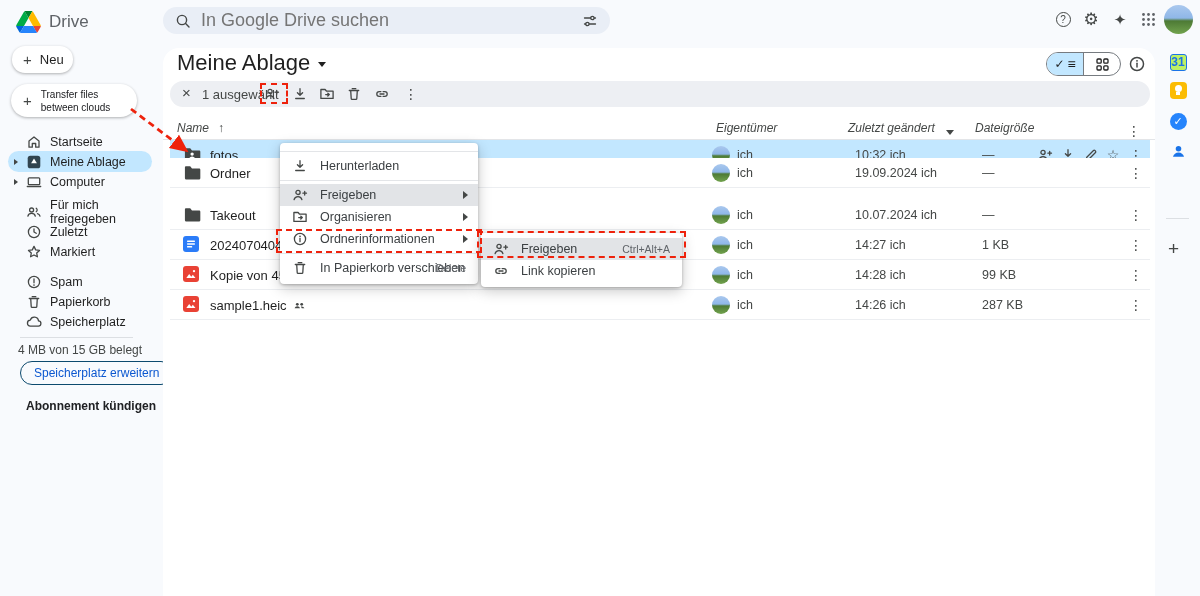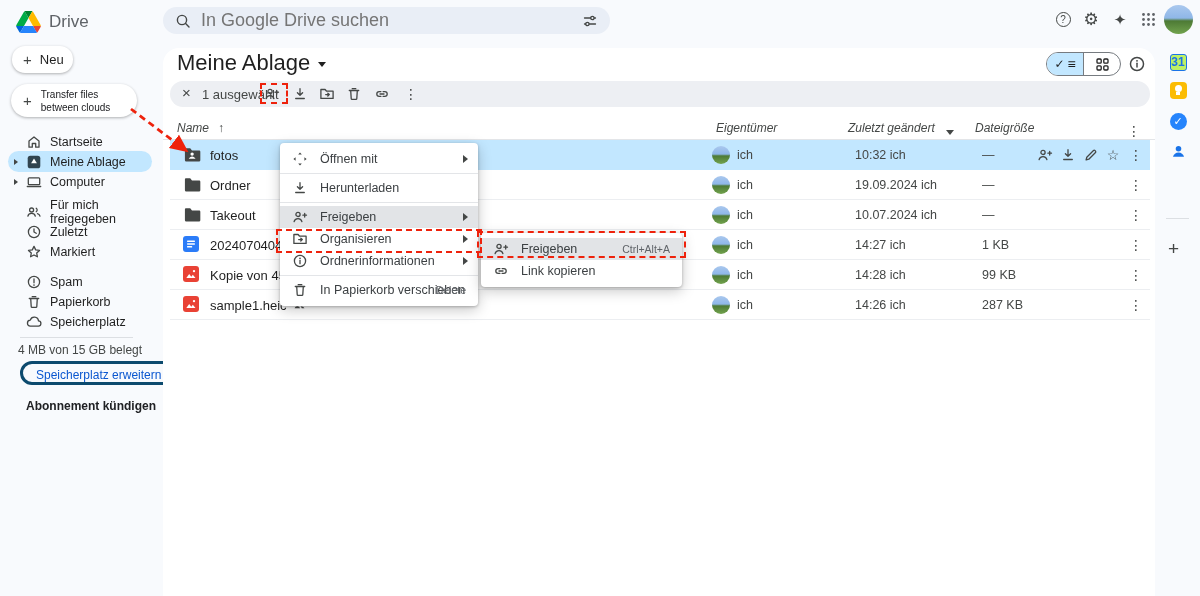--- a/index.html
+++ b/index.html
@@ -22,21 +22,21 @@
   .btn-transfer { position:absolute; left:11px; top:84px; width:126px; height:33px; background:#fff; border-radius:17px; box-shadow:0 1px 3px rgba(0,0,0,.3); display:flex; align-items:center; padding-left:12px; gap:9px; cursor:pointer; }
   .btn-transfer .tlines { font-size:10px; font-weight:500; line-height:1.3; color:#202124; }
   .plusg { font-size:15px; color:#444746; font-weight:400; }
   .nav-item { position:absolute; left:8px; width:144px; height:21px; border-radius:11px; display:flex; align-items:center; cursor:pointer; }
   .nav-item.selected { background:#c2e7ff; }
   .nav-item .caret-r { position:absolute; left:6px; width:0; height:0; border-left:4px solid #444746; border-top:3.5px solid transparent; border-bottom:3.5px solid transparent; }
   .nav-item .nic { position:absolute; left:17px; width:17px; height:17px; display:flex; align-items:center; justify-content:center; }
   .nav-item .nlabel { position:absolute; left:42px; font-size:12.5px; color:#1f1f1f; }
   .side-div { position:absolute; left:20px; top:337px; width:113px; height:1px; background:#dcdfe3; }
   .storage-text { position:absolute; left:18px; top:343px; font-size:12px; color:#444746; }
-  .btn-expand { position:absolute; left:20px; top:361px; height:24px; padding:0 13px; border:3px solid #0c4a6e; border-radius:12px; background:#f8fafd; color:#0b57d0; font-size:12px; font-weight:500; line-height:22px; cursor:pointer; }
+  .btn-expand { position:absolute; left:20px; top:361px; height:24px; padding:0 13px; border:1px solid #0c4a6e; border-radius:12px; background:#f8fafd; color:#0b57d0; font-size:12px; font-weight:500; line-height:22px; cursor:pointer; }
   .cancel-sub { position:absolute; left:26px; top:399px; font-size:12px; font-weight:600; color:#202124; cursor:pointer; }
 
   
   .card { position:absolute; left:163px; top:48px; width:992px; height:548px; background:#fff; border-radius:16px 16px 0 0; }
   .page-title { position:absolute; left:177px; top:50px; font-size:22px; color:#1f1f1f; display:flex; align-items:center; gap:8px; cursor:pointer; }
   .caret-d { width:0; height:0; border-top:5px solid #1f1f1f; border-left:4.5px solid transparent; border-right:4.5px solid transparent; margin-top:3px; }
   .view-toggle { position:absolute; left:1046px; top:52px; width:75px; height:24px; border:1px solid #767b80; border-radius:13px; display:flex; overflow:hidden; background:#fff; }
   .vt-half { flex:1; display:flex; align-items:center; justify-content:center; gap:3px; font-size:12px; color:#1f1f1f; cursor:pointer; }
   .vt-half.sel { background:#c2e7ff; }
   .vt-half + .vt-half { border-left:1px solid #767b80; }
@@ -357,21 +357,21 @@
             <path d="M3.1 12.9l.7-2.7 6.7-6.7a1 1 0 011.4 0l.6.6a1 1 0 010 1.4l-6.7 6.7-2.7.7z" stroke="#444746" stroke-width="1.3" fill="none" stroke-linecap="round" stroke-linejoin="round"></path>
           </svg>
         </span>
         <span class="row-ic" style="left:934px">
           <span class="star-glyph">☆</span>
         </span>
         <span class="row-ic" style="left:957px">
           <span class="dots">⋮</span>
         </span>
       </div>
-      <div class="frow" style="top: 30px;">
+      <div class="frow" style="top: 18px;">
         <span class="ficon">
           <svg class="ic" viewBox="0 0 16 16" width="18" height="18">
             <path d="M1.7 3.2c0-.6.5-1.1 1.1-1.1h3.6l1.6 1.8h6.3c.6 0 1.1.5 1.1 1.1v7.7c0 .6-.5 1.1-1.1 1.1H2.8c-.6 0-1.1-.5-1.1-1.1z" fill="#444746"></path>
           </svg>
         </span>
         <span class="cell" style="left:31px">
           <span class="fname">Ordner</span>
         </span>
         <span class="cell" style="left:542px">
           <span class="mini-avatar"></span>
@@ -490,29 +490,20 @@
       </span>
       <span class="strip-ic" style="top: 93px;">
         <svg class="ic" viewBox="0 0 16 16" width="17" height="17">
           <circle cx="8" cy="5.4" r="2.6" fill="#1a73e8"></circle>
           <path d="M2.8 13c.6-2.6 2.7-4.1 5.2-4.1s4.6 1.5 5.2 4.1z" fill="#1a73e8"></path>
         </svg>
       </span>
     </div>
 
   <div class="menu" id="ctx-menu" style="left:280px; top:143px; width:198px;">
-      <div class="mitem">
-        <span class="micon">
-          <svg class="ic" viewBox="0 0 16 16" width="16" height="16">
-            <path d="M8 1.4l1.8 2.2H6.2zM8 14.6l1.8-2.2H6.2zM1.4 8l2.2-1.8v3.6zM14.6 8l-2.2-1.8v3.6z" fill="#444746"></path>
-          </svg>
-        </span>
-        <span class="mlabel">Öffnen mit</span>
-        <span class="mcaret"></span>
-      </div>
       <div class="mdiv"></div>
       <div class="mitem">
         <span class="micon">
           <svg class="ic" viewBox="0 0 16 16" width="16" height="16">
             <path d="M8 2.7v6.2M5.4 6.7L8 9.3l2.6-2.6M3.7 12.5h8.6" stroke="#444746" stroke-width="1.3" fill="none" stroke-linecap="round" stroke-linejoin="round"></path>
           </svg>
         </span>
         <span class="mlabel">Herunterladen</span>
       </div>
       <div class="mdiv"></div>

